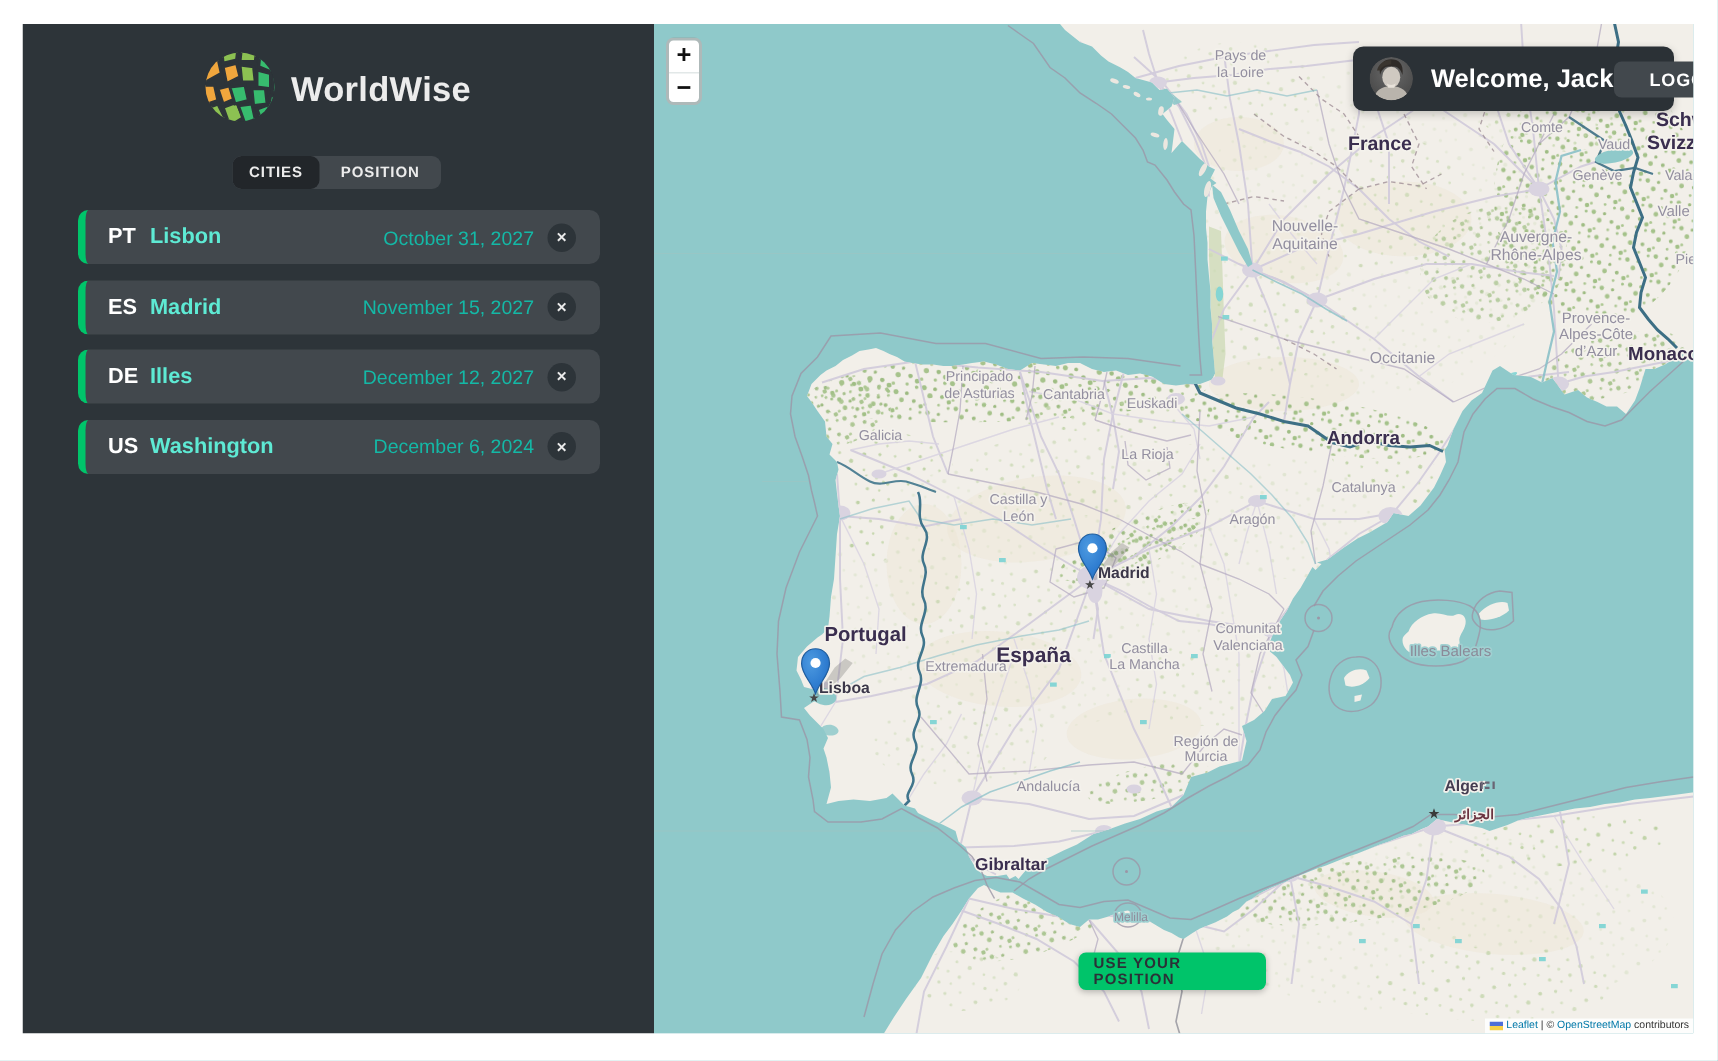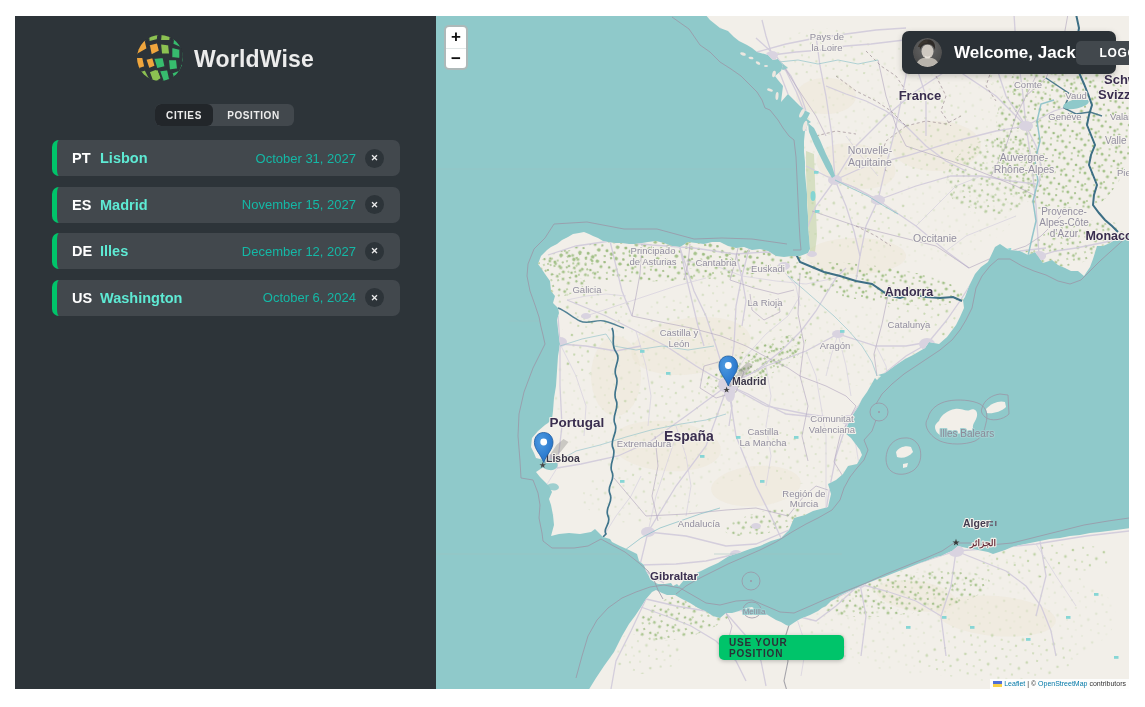--- a/index.html
+++ b/index.html
@@ -84,21 +84,21 @@
         </div>
       <div class="city">
           <span class="ccode">DE</span>
           <span class="cname">Illes</span>
           <span class="cdate">December 12, 2027</span>
           <span class="cx">✕</span>
         </div>
       <div class="city">
           <span class="ccode">US</span>
           <span class="cname">Washington</span>
-          <span class="cdate">October 6, 2024</span>
+          <span class="cdate">December 6, 2024</span>
           <span class="cx">✕</span>
         </div>
     </div>
   </div>
   <div class="map">
     <svg id="mapsvg" width="693" height="673" viewBox="0 0 693 673">
 <defs>
 <pattern id="gr1" width="31" height="29" patternUnits="userSpaceOnUse" patternTransform="rotate(8)">
  <circle cx="3" cy="4" r="1.1" fill="#bcd1a2"></circle>
  <circle cx="13" cy="2" r="0.9" fill="#c6d8ae"></circle>

